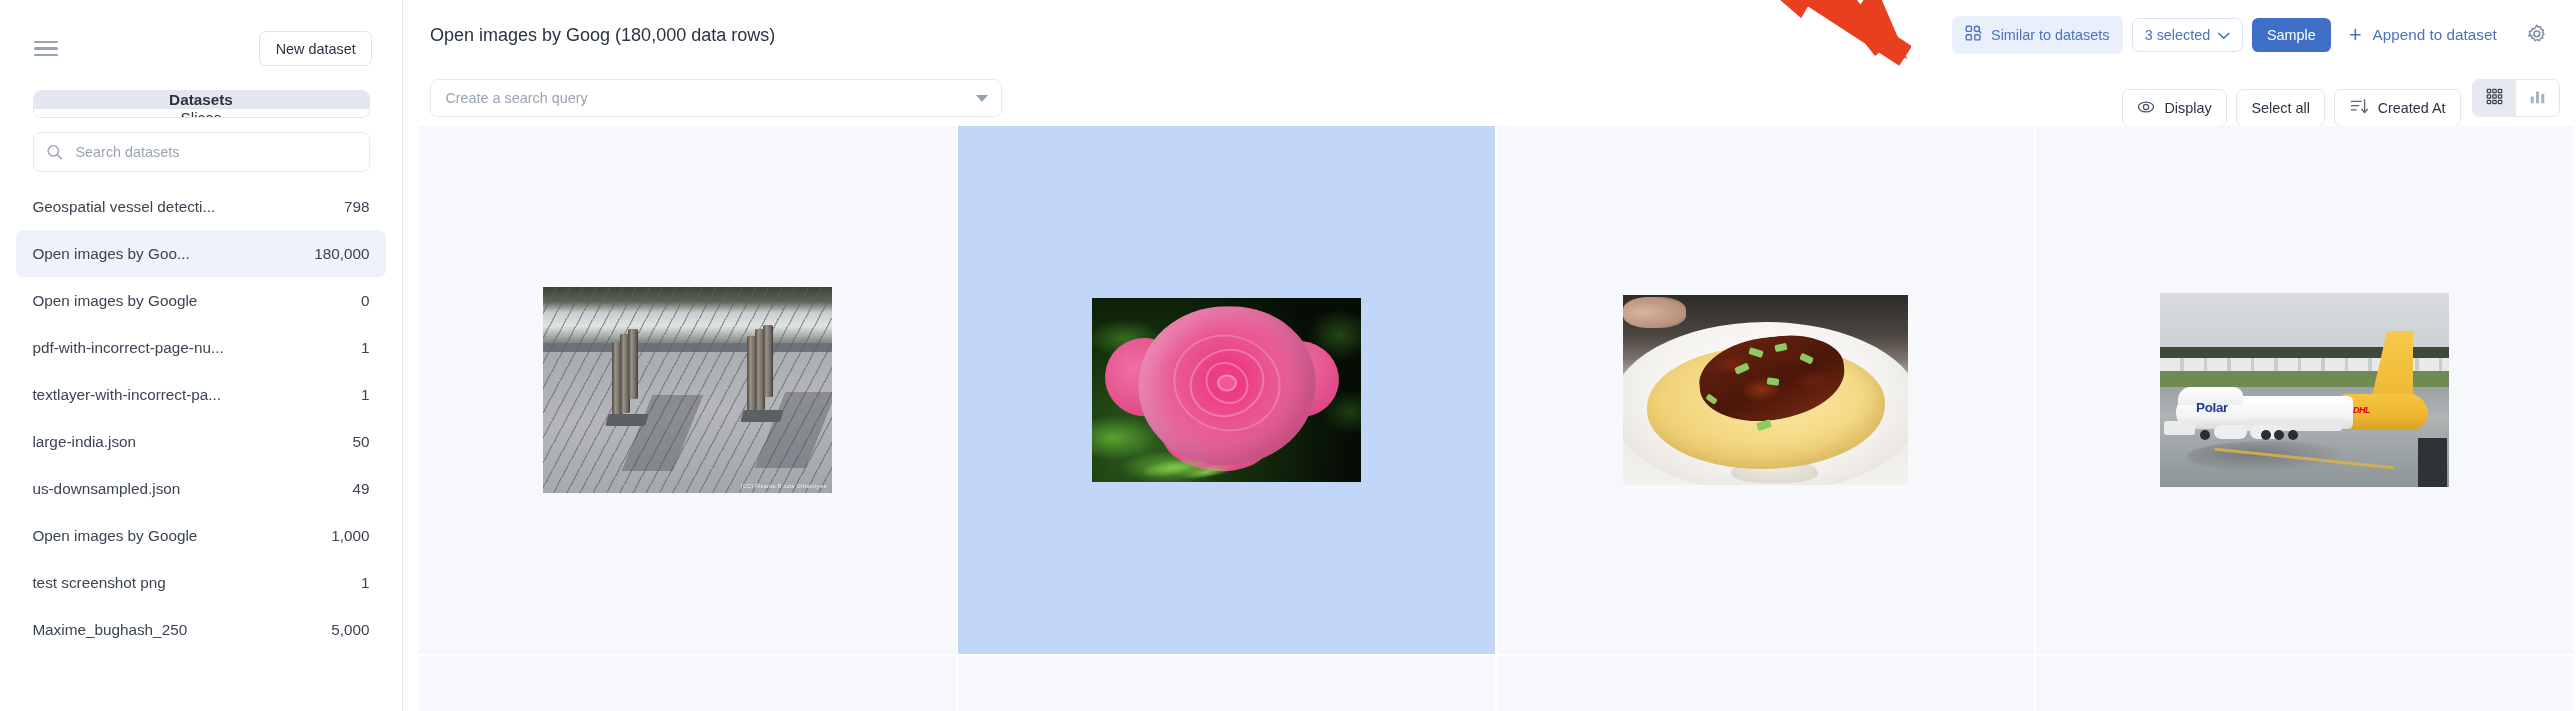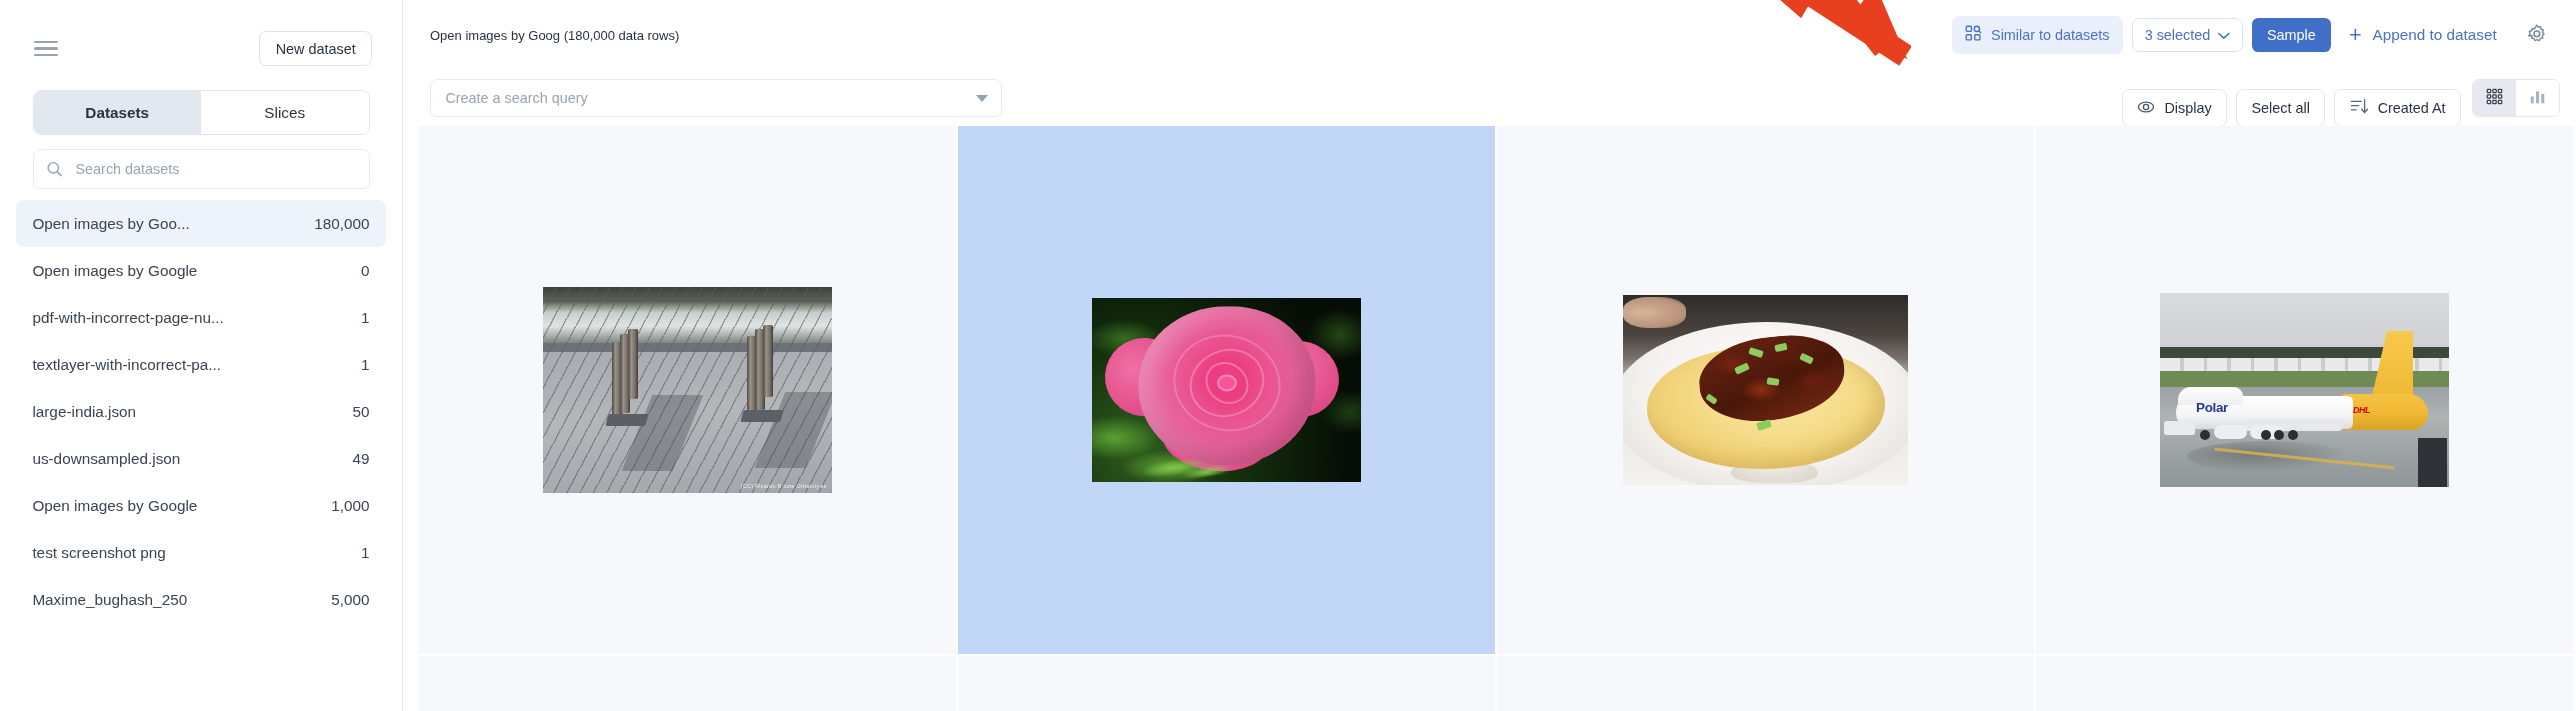--- a/index.html
+++ b/index.html
@@ -35,21 +35,22 @@
     padding: 8.1px 15.3px; font-size: 14.4px; color: #2a3342;
     font-family: "Liberation Sans", sans-serif; cursor: pointer; white-space: nowrap;
   }
   .all-data-label {
     padding: 16.2px 32.5px 0 32.5px;
     font-size: 15.3px; color: #3b4453;
   }
   .seg-tabs {
     margin: 20px 32.5px 0 32.5px;
     display: flex; border: 0.9px solid #e3e6ea; border-radius: 8.1px; overflow: hidden;
-    height: 45px;
+    height: 28px;
+    flex-direction: column;
   }
   .seg-tab {
     flex: 1; display: flex; align-items: center; justify-content: center;
     font-size: 15.3px; color: #2a3342; cursor: pointer; background: #ffffff;
     border: none; font-family: "Liberation Sans", sans-serif;
   }
   .seg-tab.active { background: #e3e8f0; font-weight: bold; }
   .search-wrap {
     margin: 14.4px 32.5px 0 32.5px;
     position: relative; height: 40px;
@@ -78,21 +79,21 @@
     overflow: hidden; text-overflow: ellipsis; max-width: 271px;
   }
   .ds-count { font-size: 15.3px; color: #3b4453; white-space: nowrap; padding-left: 9px; }
 
   
   .main { flex: 1; display: flex; flex-direction: column; background: #ffffff; min-width: 0; }
   .main-header {
     height: 70px; display: flex; align-items: center;
     padding: 0 16.2px 0 27px; gap: 9px;
   }
-  .page-title { font-size: 13px; color: #2a3342; white-space: nowrap; }
+  .page-title { font-size: 18px; color: #2a3342; white-space: nowrap; }
   .header-spacer { flex: 1; }
   .similar-btn {
     display: flex; align-items: center; gap: 9px;
     background: #e9effb; border: none; border-radius: 7.2px;
     padding: 9px 13.5px; font-size: 14.4px; color: #4a72c4;
     cursor: pointer; font-family: "Liberation Sans", sans-serif; white-space: nowrap;
   }
   .selected-dd {
     display: flex; align-items: center; gap: 8.1px;
     background: #ffffff; border: 1.8px solid #d9e3f7; border-radius: 7.2px;
@@ -393,20 +394,24 @@
       <span class="search-icon-pos">
         <svg width="17" height="17" viewBox="0 0 20 20" fill="none">
           <circle cx="8.6" cy="8.6" r="6.1" stroke="#9aa3b0" stroke-width="1.7"></circle>
           <line x1="13.1" y1="13.1" x2="18" y2="18" stroke="#9aa3b0" stroke-width="1.7" stroke-linecap="round"></line>
         </svg>
       </span>
       <input class="search-box" type="text" placeholder="Search datasets" style="">
     </div>
 
     <div class="ds-list">
+      <div class="ds-item">
+        <span class="ds-name">Geospatial vessel detecti...</span>
+        <span class="ds-count">798</span>
+      </div>
       <div class="ds-item selected">
         <span class="ds-name">Open images by Goo...</span>
         <span class="ds-count">180,000</span>
       </div>
       <div class="ds-item">
         <span class="ds-name">Open images by Google</span>
         <span class="ds-count">0</span>
       </div>
       <div class="ds-item">
         <span class="ds-name">pdf-with-incorrect-page-nu...</span>

